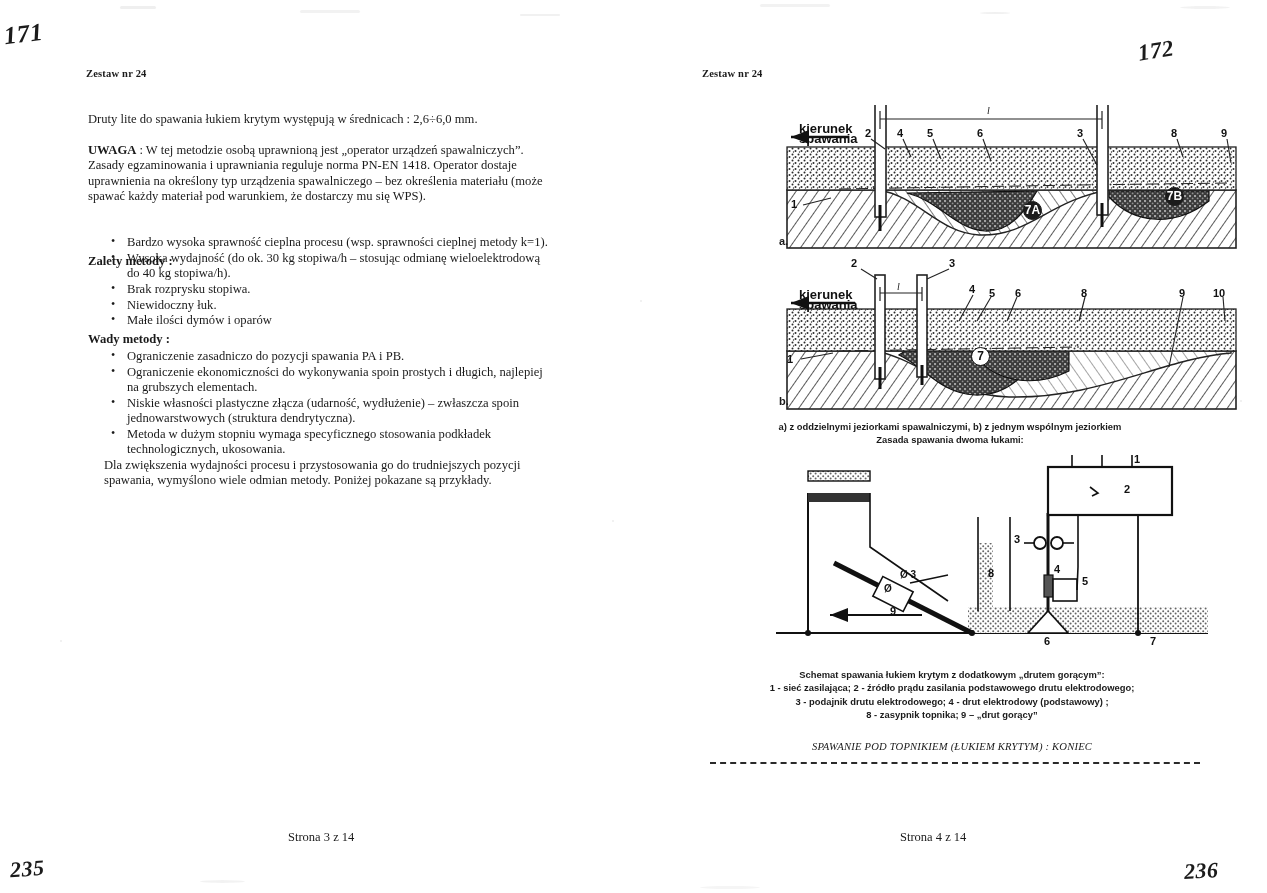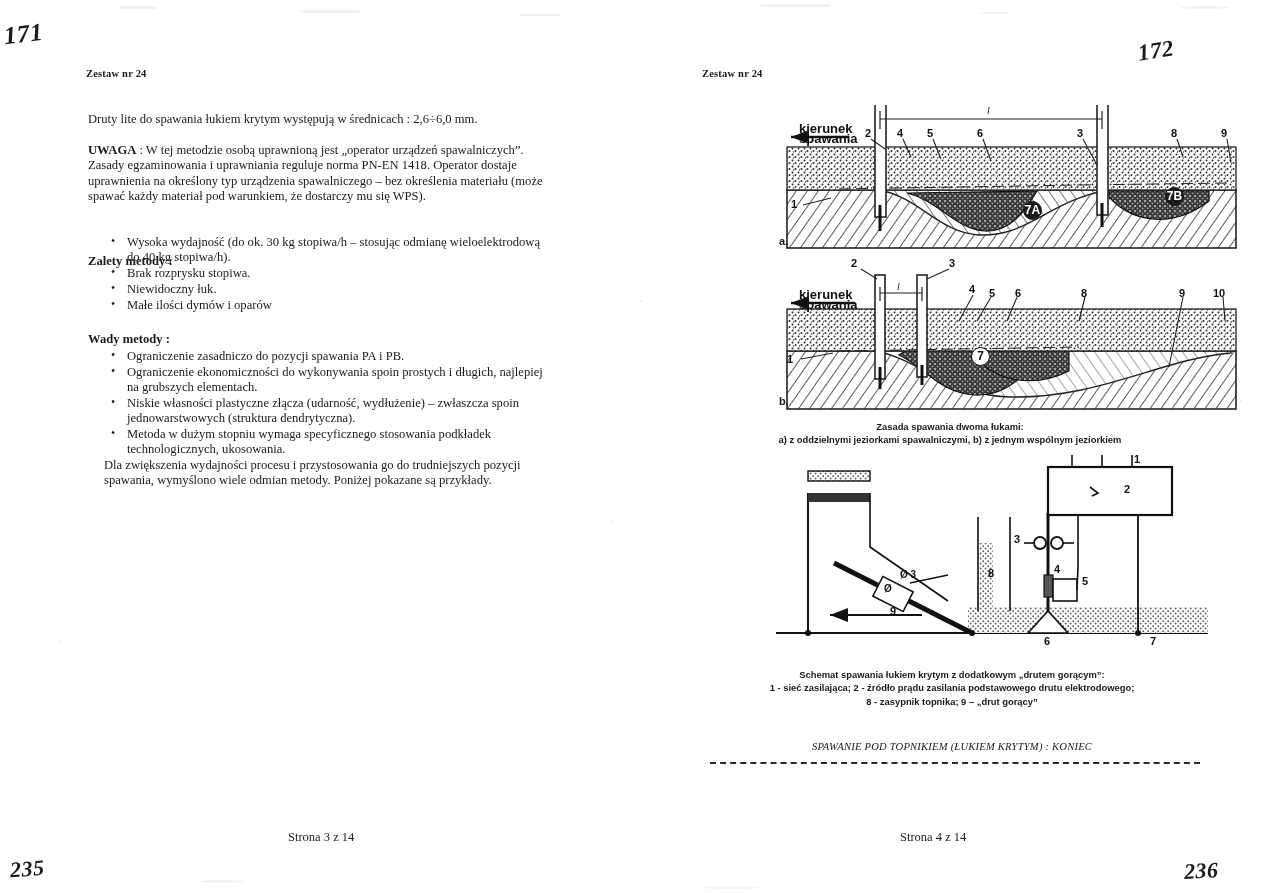--- a/index.html
+++ b/index.html
@@ -73,20 +73,21 @@
 
   <div class="txt para" style="left:88px;top:112px;">Druty lite do spawania łukiem krytym występują w średnicach : 2,6÷6,0 mm.</div>
 
   <div class="txt" style="left:88px;top:143px;width:460px;">
     <b>UWAGA</b><span> : W tej metodzie osobą uprawnioną jest „operator urządzeń spawalniczych”. Zasady egzaminowania i uprawniania reguluje norma PN-EN 1418. Operator dostaje uprawnienia na określony typ urządzenia spawalniczego – bez określenia materiału (może spawać każdy materiał pod warunkiem, że dostarczy mu się WPS).</span>
   </div>
 
   <div class="txt heading" style="left:88px;top:218px;margin-top:36px;">Zalety metody :</div>
 
   <ul class="bul txt" style="left:105px;top:235px;width:445px;">
+    <li>Bardzo wysoka sprawność cieplna procesu (wsp. sprawności cieplnej metody k=1).</li>
     <li>Wysoka wydajność (do ok. 30 kg stopiwa/h – stosując odmianę wieloelektrodową do 40 kg stopiwa/h).</li>
     <li>Brak rozprysku stopiwa.</li>
     <li>Niewidoczny łuk.</li>
     <li>Małe ilości dymów i oparów</li>
   </ul>
 
   <div class="txt heading" style="left:88px;top:332px;">Wady metody :</div>
 
   <ul class="bul txt" style="left:105px;top:349px;width:447px;">
     <li>Ograniczenie zasadniczo do pozycji spawania PA i PB.</li>
@@ -233,22 +234,22 @@
     <div class="figlabel" style="left:210px;top:182px;">5</div>
     <div class="figlabel" style="left:236px;top:182px;">6</div>
     <div class="figlabel" style="left:302px;top:182px;">8</div>
     <div class="figlabel" style="left:400px;top:182px;">9</div>
     <div class="figlabel" style="left:434px;top:182px;">10</div>
     <div class="circnum onwhite" style="left:192px;top:242px;border:1.6px solid #111;">7</div>
     <div class="subfig" style="left:0px;top:290px;">b.</div>
   </div>
 
   <div class="cap" style="left:66px;top:420px;width:500px;">
+    <div>a) z oddzielnymi jeziorkami spawalniczymi, b) z jednym wspólnym jeziorkiem</div>
     <div>Zasada spawania dwoma łukami:</div>
-    <div>a) z oddzielnymi jeziorkami spawalniczymi, b) z jednym wspólnym jeziorkiem</div>
   </div>
 
   <div class="fig" style="left:138px;top:455px;width:440px;height:195px;">
     <svg width="440" height="195" viewBox="0 0 440 195">
       <defs>
         <pattern id="dots2" width="5" height="5" patternUnits="userSpaceOnUse">
           <rect width="5" height="5" fill="#fff"></rect>
           <circle cx="1.2" cy="1.2" r="1" fill="#666"></circle>
           <circle cx="3.6" cy="3.6" r="1" fill="#666"></circle>
         </pattern>
@@ -311,20 +312,21 @@
     <div class="figlabel" style="left:378px;top:180px;">7</div>
     <div class="figlabel" style="left:216px;top:112px;">8</div>
     <div class="figlabel" style="left:118px;top:150px;">9</div>
     <div class="figlabel small" style="left:128px;top:114px;">Ø 3</div>
     <div class="figlabel small" style="left:112px;top:128px;">Ø</div>
   </div>
 
   <div class="cap" style="left:58px;top:668px;width:520px;">
     <div>Schemat spawania łukiem krytym z dodatkowym „drutem gorącym”:</div>
     <div>1 - sieć zasilająca; 2 - źródło prądu zasilania podstawowego drutu elektrodowego;</div>
+    <div>3 - podajnik drutu elektrodowego;  4 - drut elektrodowy (podstawowy) ;</div>
     <div>8 - zasypnik topnika;  9 – „drut gorący”</div>
   </div>
 
   <div class="cap-italic" style="left:58px;top:741px;width:520px;">SPAWANIE POD TOPNIKIEM (ŁUKIEM KRYTYM) : KONIEC</div>
 
   <div class="dashed-rule" style="left:76px;top:762px;width:490px;"></div>
 
   <div class="strona" style="left:266px;top:830px;">Strona 4 z 14</div>
 
   <div class="hand" style="left:550px;top:858px;font-size:22px;transform:rotate(-3deg);">236</div>

